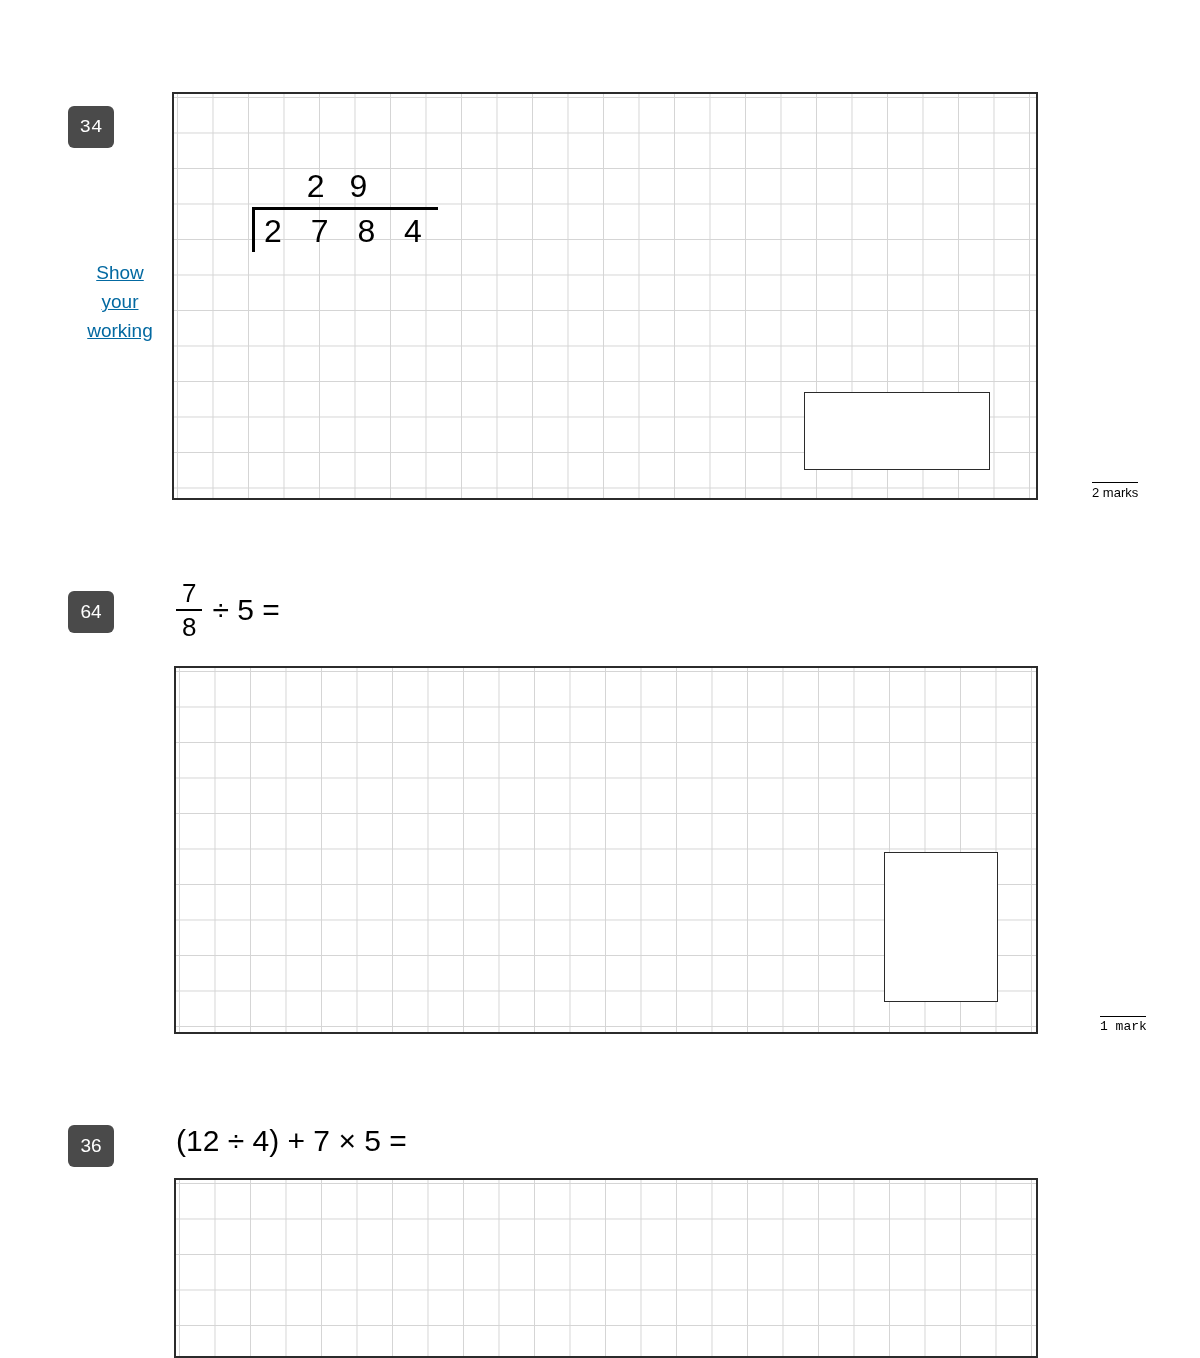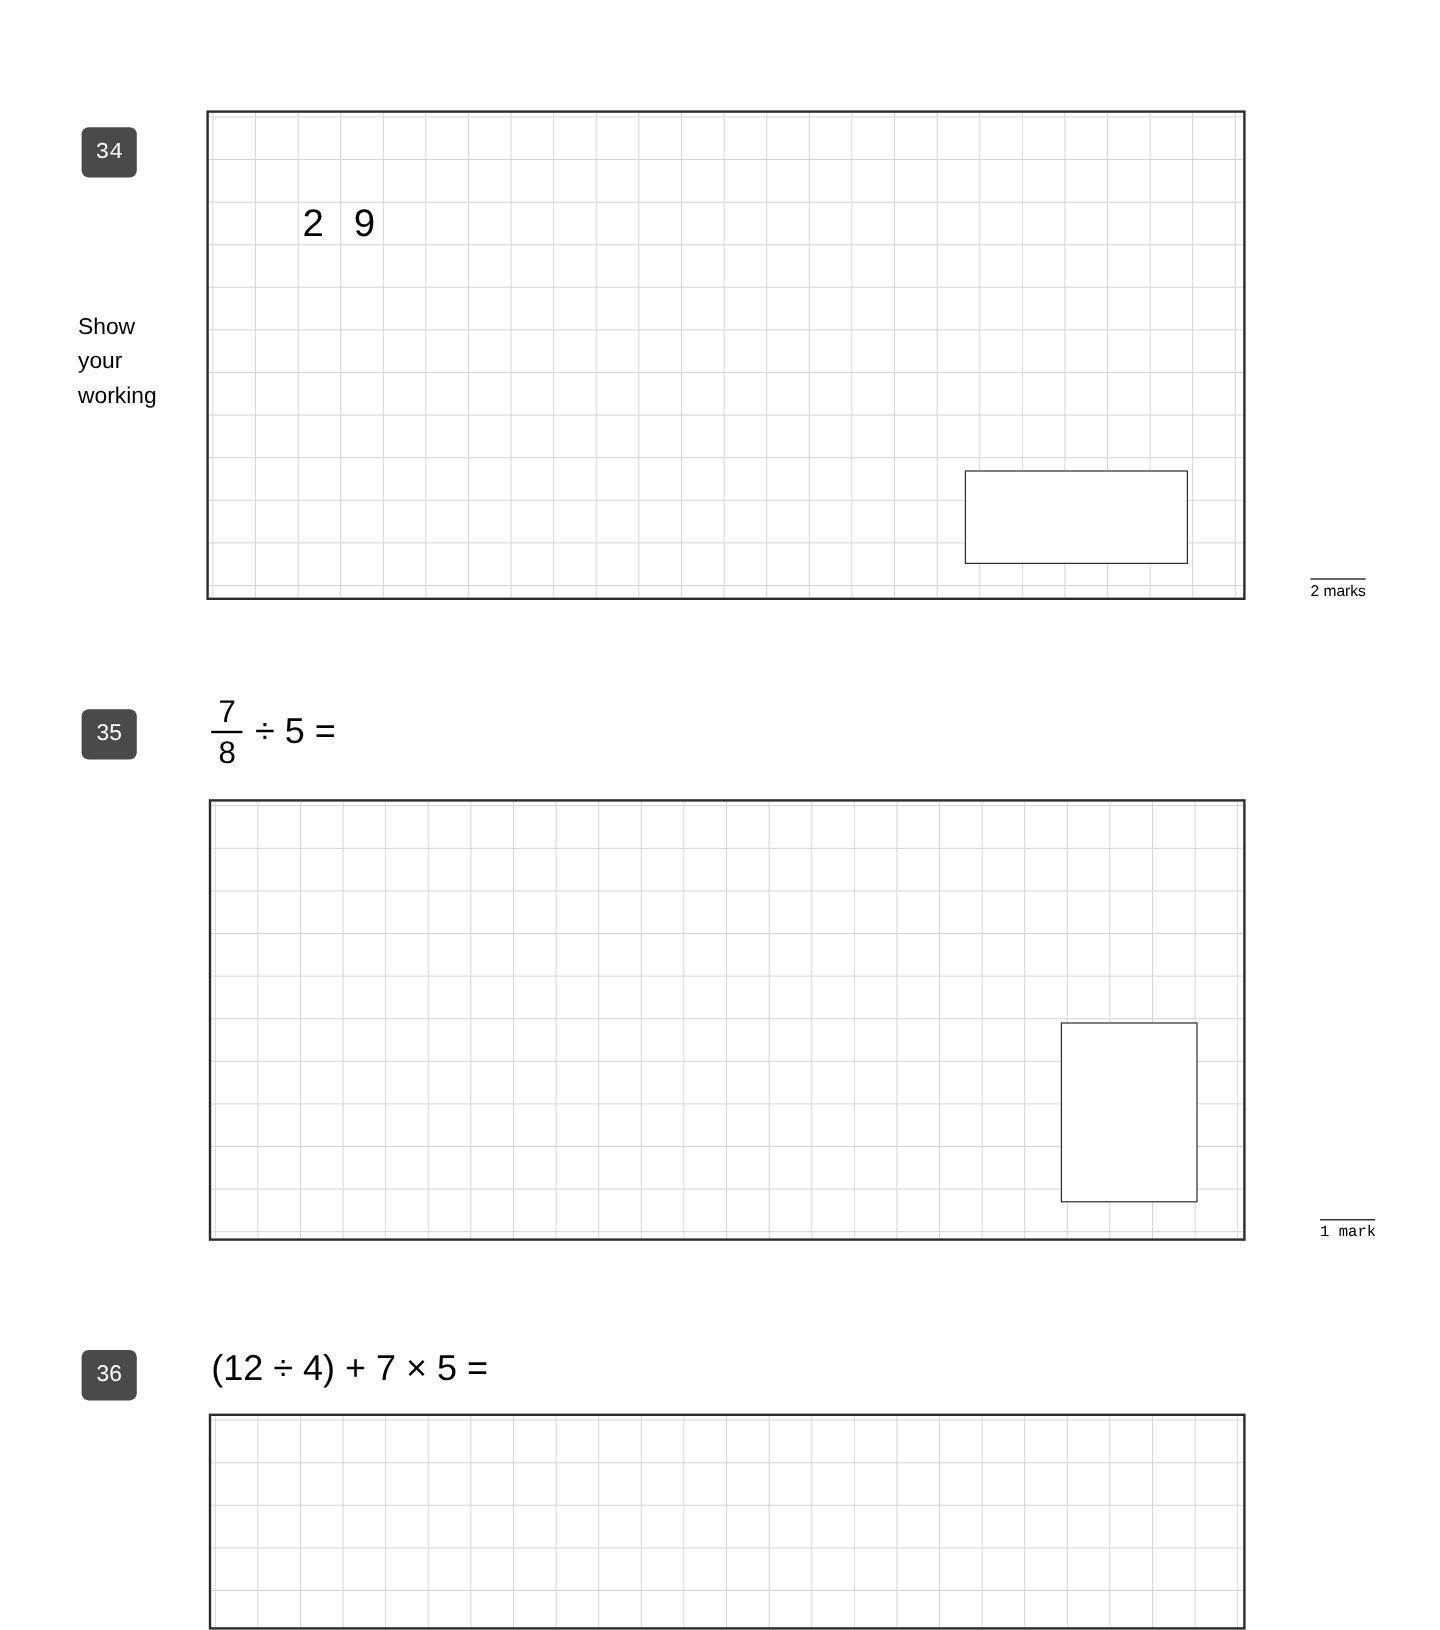--- a/index.html
+++ b/index.html
@@ -70,23 +70,24 @@
     border-top: 1.5px solid #000;
     width: 46px;
     margin: 0 auto 2px auto;
   }
 
   
   .showworking {
     position: absolute;
     font-size: 19px;
     line-height: 29px;
-    text-align: left;
-    color: #000000;
+    text-align: center;
+    color: #0369a1;
     width: 110px;
+    text-decoration: underline;
   }
 
   
   .longdiv {
     position: absolute;
     font-size: 32px;
     letter-spacing: 0px;
     white-space: nowrap;
     display: flex;
     align-items: center;
@@ -134,30 +135,31 @@
   <div class="showworking" style="left:65px; top:258px;">
     <div>Show</div>
     <div>your</div>
     <div>working</div>
   </div>
 
   <div class="gridbox" style="left:172px; top:92px; width:866px; height:408px;"></div>
 
   <div class="longdiv" style="left:252px; top:165px;">
     <span class="divisor">2 9</span>
+    <span class="dividend">2 7 8 4</span>
   </div>
 
   <div class="answerbox" style="left:804px; top:392px; width:186px; height:78px;"></div>
 
   <div class="marks" style="left:1092px; top:482px;">
     <div class="rule"></div>
     <span>2 marks</span>
   </div>
 
-  <div class="qnum" style="left:68px; top:591px;">35</div>
+  <div class="qnum" style="left:68px; top:591px;">64</div>
 
   <div class="expr" style="left:176px; top:578px;">
     <span class="frac">
       <span class="num">7</span>
       <span class="den">8</span>
     </span>
     <span>÷ 5 =</span>
   </div>
 
   <div class="gridbox" style="left:174px; top:666px; width:864px; height:368px;"></div>

